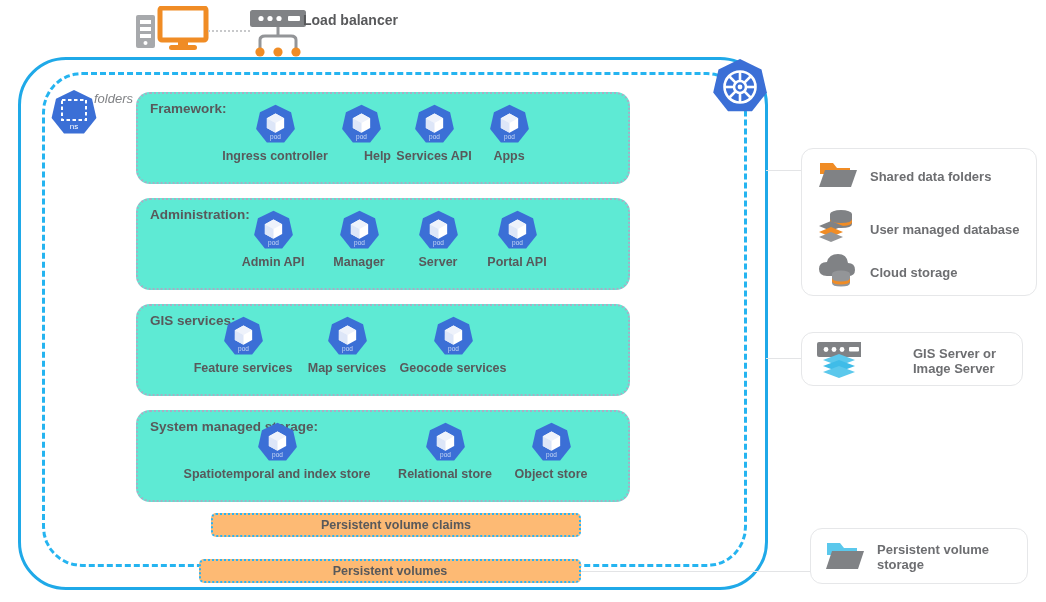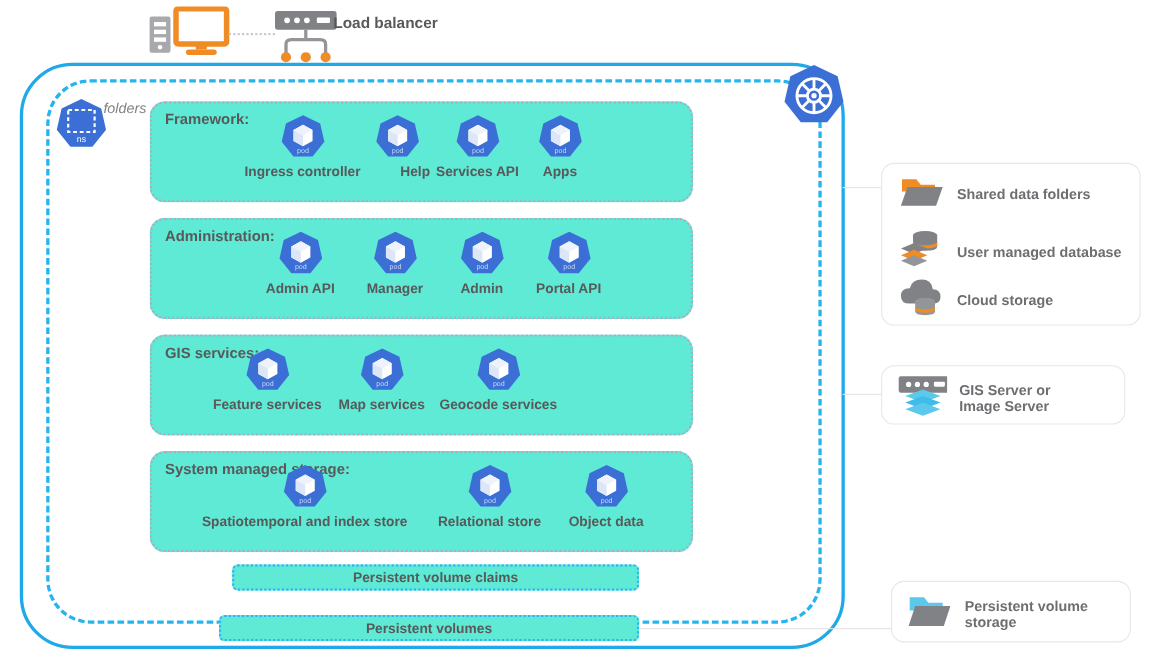--- a/index.html
+++ b/index.html
@@ -36,21 +36,21 @@
   .pod-unit{position:absolute;text-align:center;}
   .pod-ico{width:45px;height:45px;display:block;margin:0 auto;}
   .pod-label{
     font-size:12.5px;font-weight:bold;color:#58595b;
     white-space:nowrap;margin-top:1px;
   }
 
   
   .pv-box{
     position:absolute;box-sizing:border-box;
-    border:2px dotted #2BB3F3;border-radius:5px;background:#5eead4;
+    border:2px dotted #2BB3F3;border-radius:5px;background:#fdba74;
     display:flex;align-items:center;justify-content:center;
   }
   .pv-box span{font-size:12.5px;font-weight:bold;color:#58595b;}
 
   
   .panel{
     position:absolute;box-sizing:border-box;background:#ffffff;
     border:1px solid #e6e7e9;border-radius:12px;
   }
   .panel-row{position:absolute;display:flex;align-items:center;}
@@ -211,21 +211,21 @@
     <div class="pod-label">Manager</div>
   </div>
   <div class="pod-unit" style="left:407px;top:209px;width:62px;">
     <svg class="pod-ico" viewBox="0 0 52 52">
       <path d="M26 2 L44 10.7 L48.4 30 L36 45.5 L16 45.5 L3.6 30 L8 10.7 Z" fill="#3B6FD6"></path>
       <path d="M26 12 L36 17.5 L36 29 L26 34.5 L16 29 L16 17.5 Z" fill="#ffffff"></path>
       <path d="M26 12 L36 17.5 L26 23 L16 17.5 Z" fill="#eef2fb"></path>
       <path d="M26 23 L26 34.5 L16 29 L16 17.5 Z" fill="#dde6f8"></path>
       <text x="26" y="41.5" font-size="7.5" fill="#c9d8f5" text-anchor="middle" font-family="Liberation Sans, sans-serif">pod</text>
     </svg>
-    <div class="pod-label">Admin</div>
+    <div class="pod-label">Server</div>
   </div>
   <div class="pod-unit" style="left:477px;top:209px;width:80px;">
     <svg class="pod-ico" viewBox="0 0 52 52">
       <path d="M26 2 L44 10.7 L48.4 30 L36 45.5 L16 45.5 L3.6 30 L8 10.7 Z" fill="#3B6FD6"></path>
       <path d="M26 12 L36 17.5 L36 29 L26 34.5 L16 29 L16 17.5 Z" fill="#ffffff"></path>
       <path d="M26 12 L36 17.5 L26 23 L16 17.5 Z" fill="#eef2fb"></path>
       <path d="M26 23 L26 34.5 L16 29 L16 17.5 Z" fill="#dde6f8"></path>
       <text x="26" y="41.5" font-size="7.5" fill="#c9d8f5" text-anchor="middle" font-family="Liberation Sans, sans-serif">pod</text>
     </svg>
     <div class="pod-label">Portal API</div>
@@ -289,21 +289,21 @@
     <div class="pod-label">Relational store</div>
   </div>
   <div class="pod-unit" style="left:505px;top:421px;width:92px;">
     <svg class="pod-ico" viewBox="0 0 52 52">
       <path d="M26 2 L44 10.7 L48.4 30 L36 45.5 L16 45.5 L3.6 30 L8 10.7 Z" fill="#3B6FD6"></path>
       <path d="M26 12 L36 17.5 L36 29 L26 34.5 L16 29 L16 17.5 Z" fill="#ffffff"></path>
       <path d="M26 12 L36 17.5 L26 23 L16 17.5 Z" fill="#eef2fb"></path>
       <path d="M26 23 L26 34.5 L16 29 L16 17.5 Z" fill="#dde6f8"></path>
       <text x="26" y="41.5" font-size="7.5" fill="#c9d8f5" text-anchor="middle" font-family="Liberation Sans, sans-serif">pod</text>
     </svg>
-    <div class="pod-label">Object data</div>
+    <div class="pod-label">Object store</div>
   </div>
 
   <div class="pv-box" style="left:211px;top:513px;width:370px;height:24px;">
     <span>Persistent volume claims</span>
   </div>
 
   <div class="pv-box" style="left:199px;top:559px;width:382px;height:24px;">
     <span>Persistent volumes</span>
   </div>
 
@@ -344,21 +344,21 @@
         <ellipse cx="24" cy="24" rx="9" ry="3.4" fill="#939598"></ellipse>
         <path d="M15 24 L15 33 Q15 36.5 24 36.5 Q33 36.5 33 33 L33 24" fill="#939598"></path>
         <path d="M15 28 Q15 31.4 24 31.4 Q33 31.4 33 28 L33 31 Q33 34.4 24 34.4 Q15 34.4 15 31 Z" fill="#F08C25"></path>
       </svg>
     </span>
     <span class="panel-text">Cloud storage</span>
   </div>
 
   <div class="panel" style="left:801px;top:332px;width:222px;height:54px;"></div>
 
-  <div class="panel-row" style="left:813px;top:338px;">
+  <div class="panel-row" style="left:813px;top:338px;gap:41px;">
     <span>
       <svg width="48" height="42" viewBox="0 0 48 42">
         <rect x="4" y="4" width="46" height="15" rx="2" fill="#808285"></rect>
         <circle cx="13" cy="11.5" r="2.4" fill="#ffffff"></circle>
         <circle cx="21" cy="11.5" r="2.4" fill="#ffffff"></circle>
         <circle cx="29" cy="11.5" r="2.4" fill="#ffffff"></circle>
         <rect x="36" y="9" width="10" height="4.5" rx="1" fill="#ffffff"></rect>
         <path d="M10 22 L26 16 L42 22 L26 28 Z" fill="#5BC8EC"></path>
         <path d="M10 28 L26 22 L42 28 L26 34 Z" fill="#3FBCE8"></path>
         <path d="M10 34 L26 28 L42 34 L26 40 Z" fill="#5BC8EC"></path>

